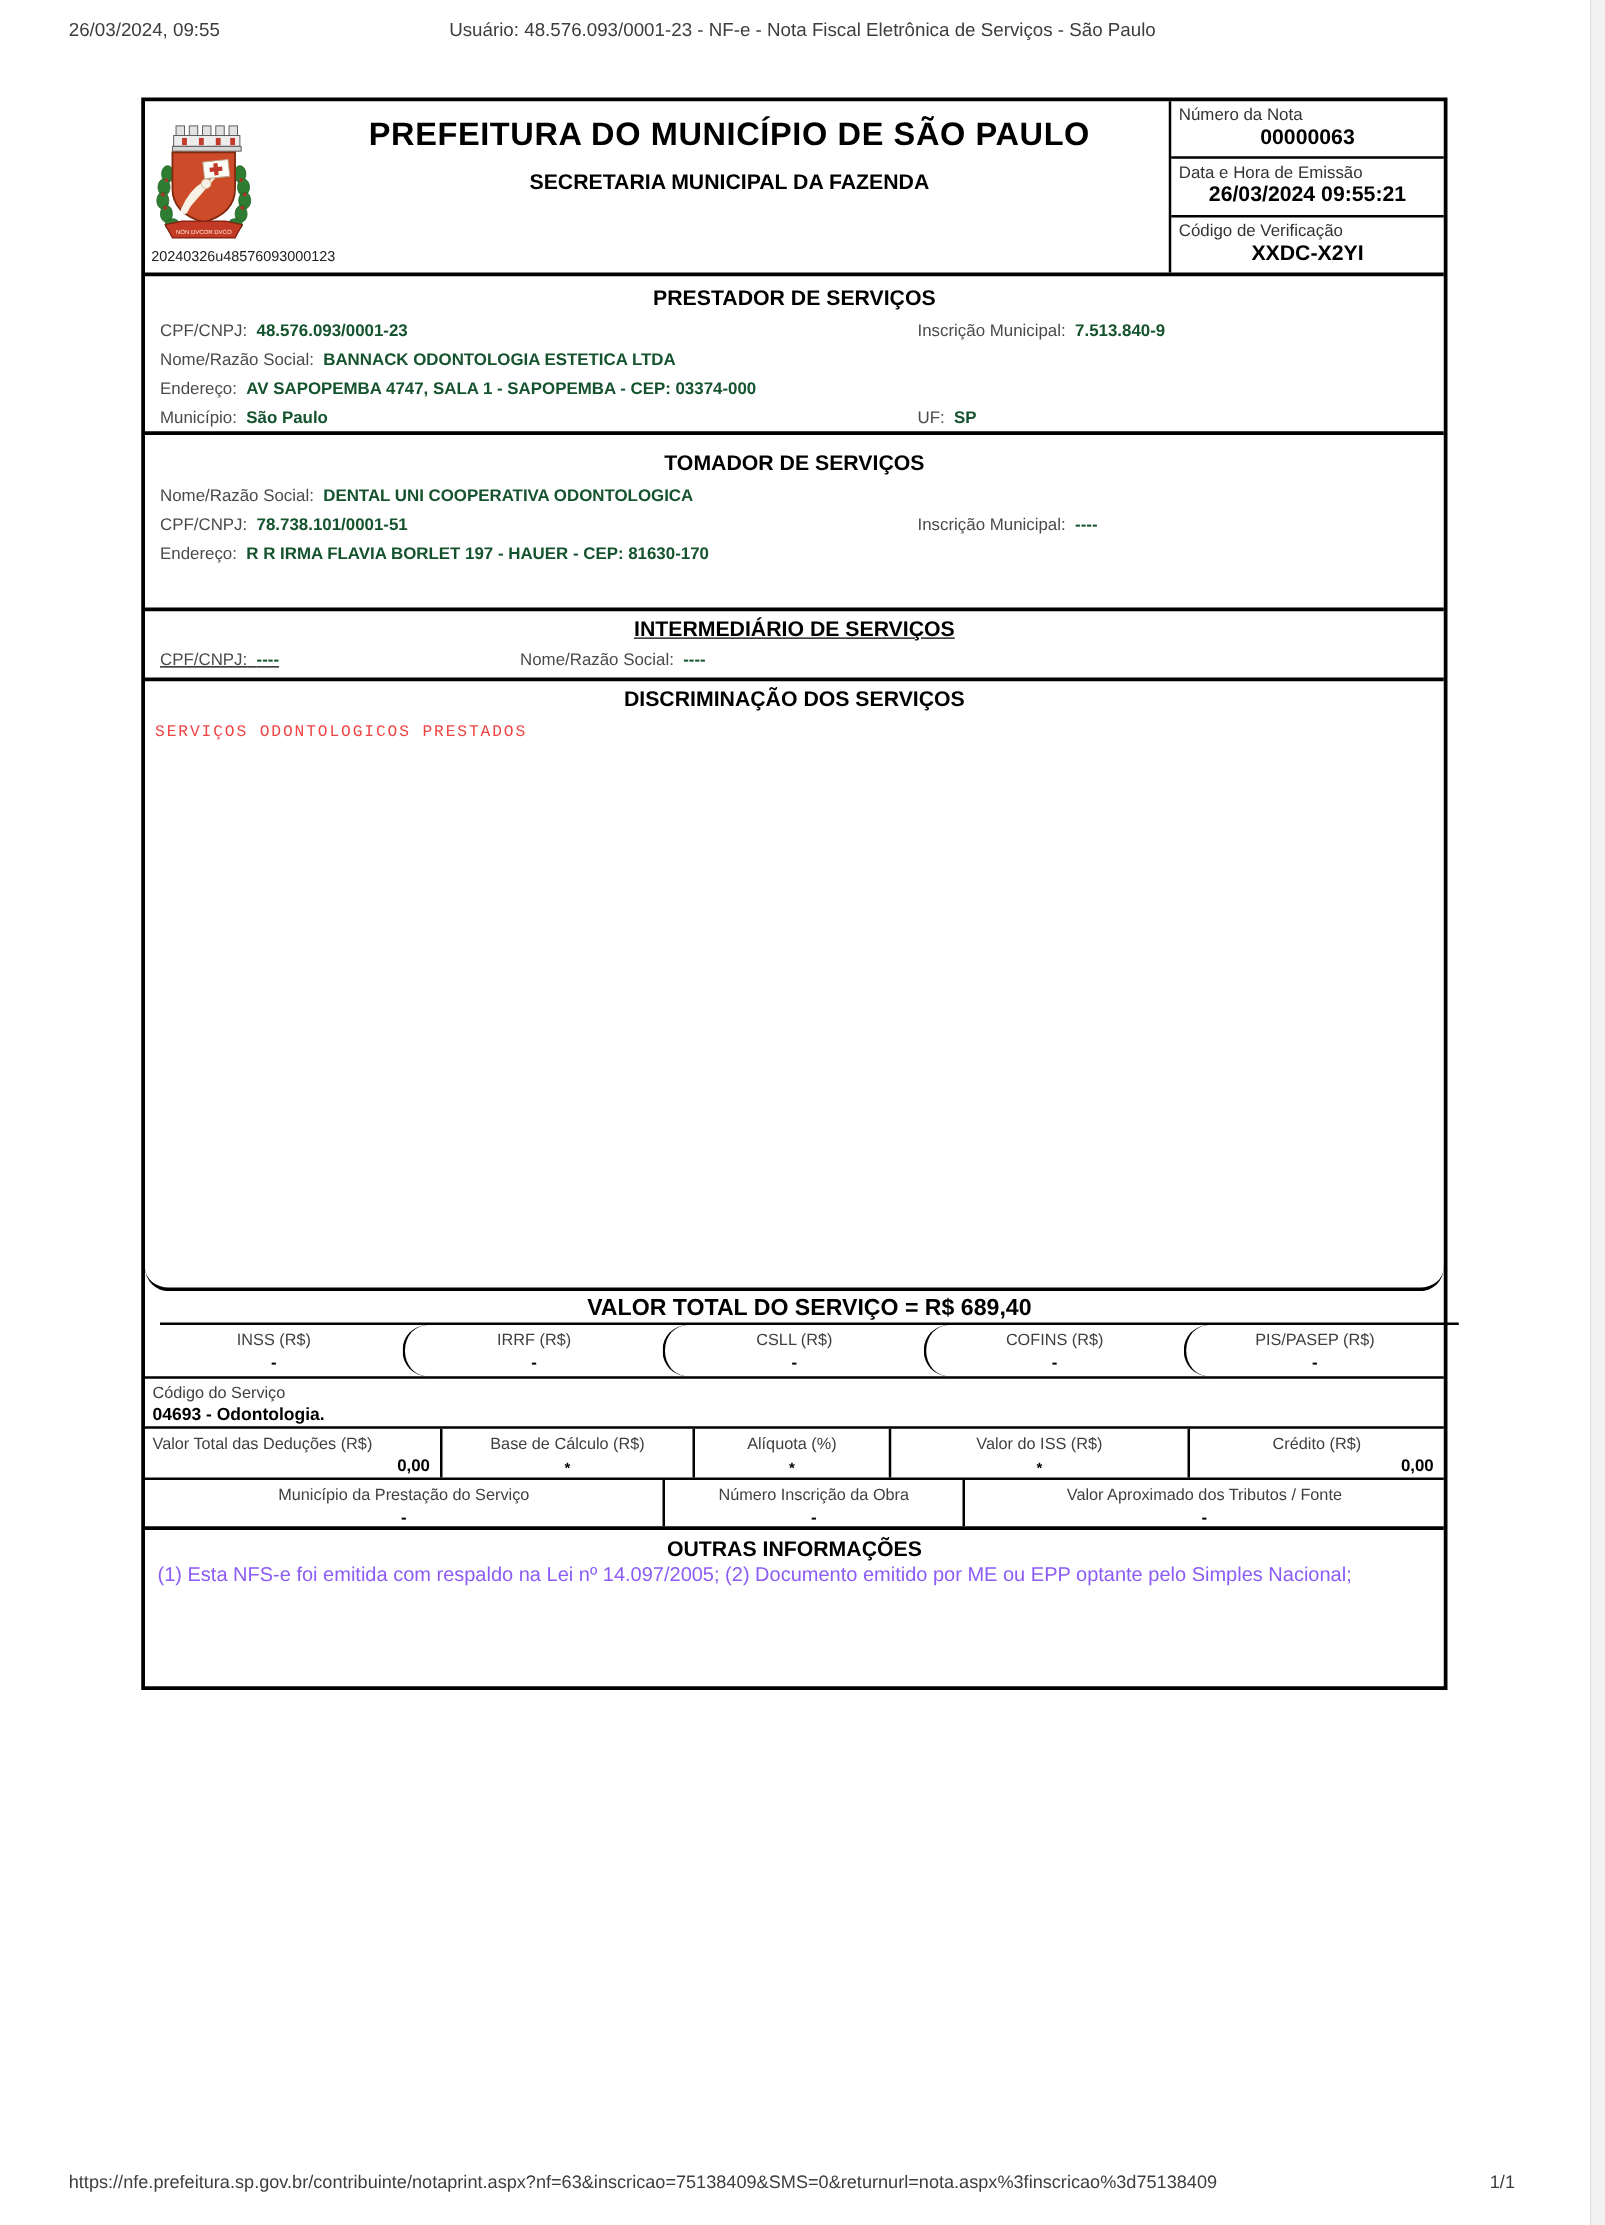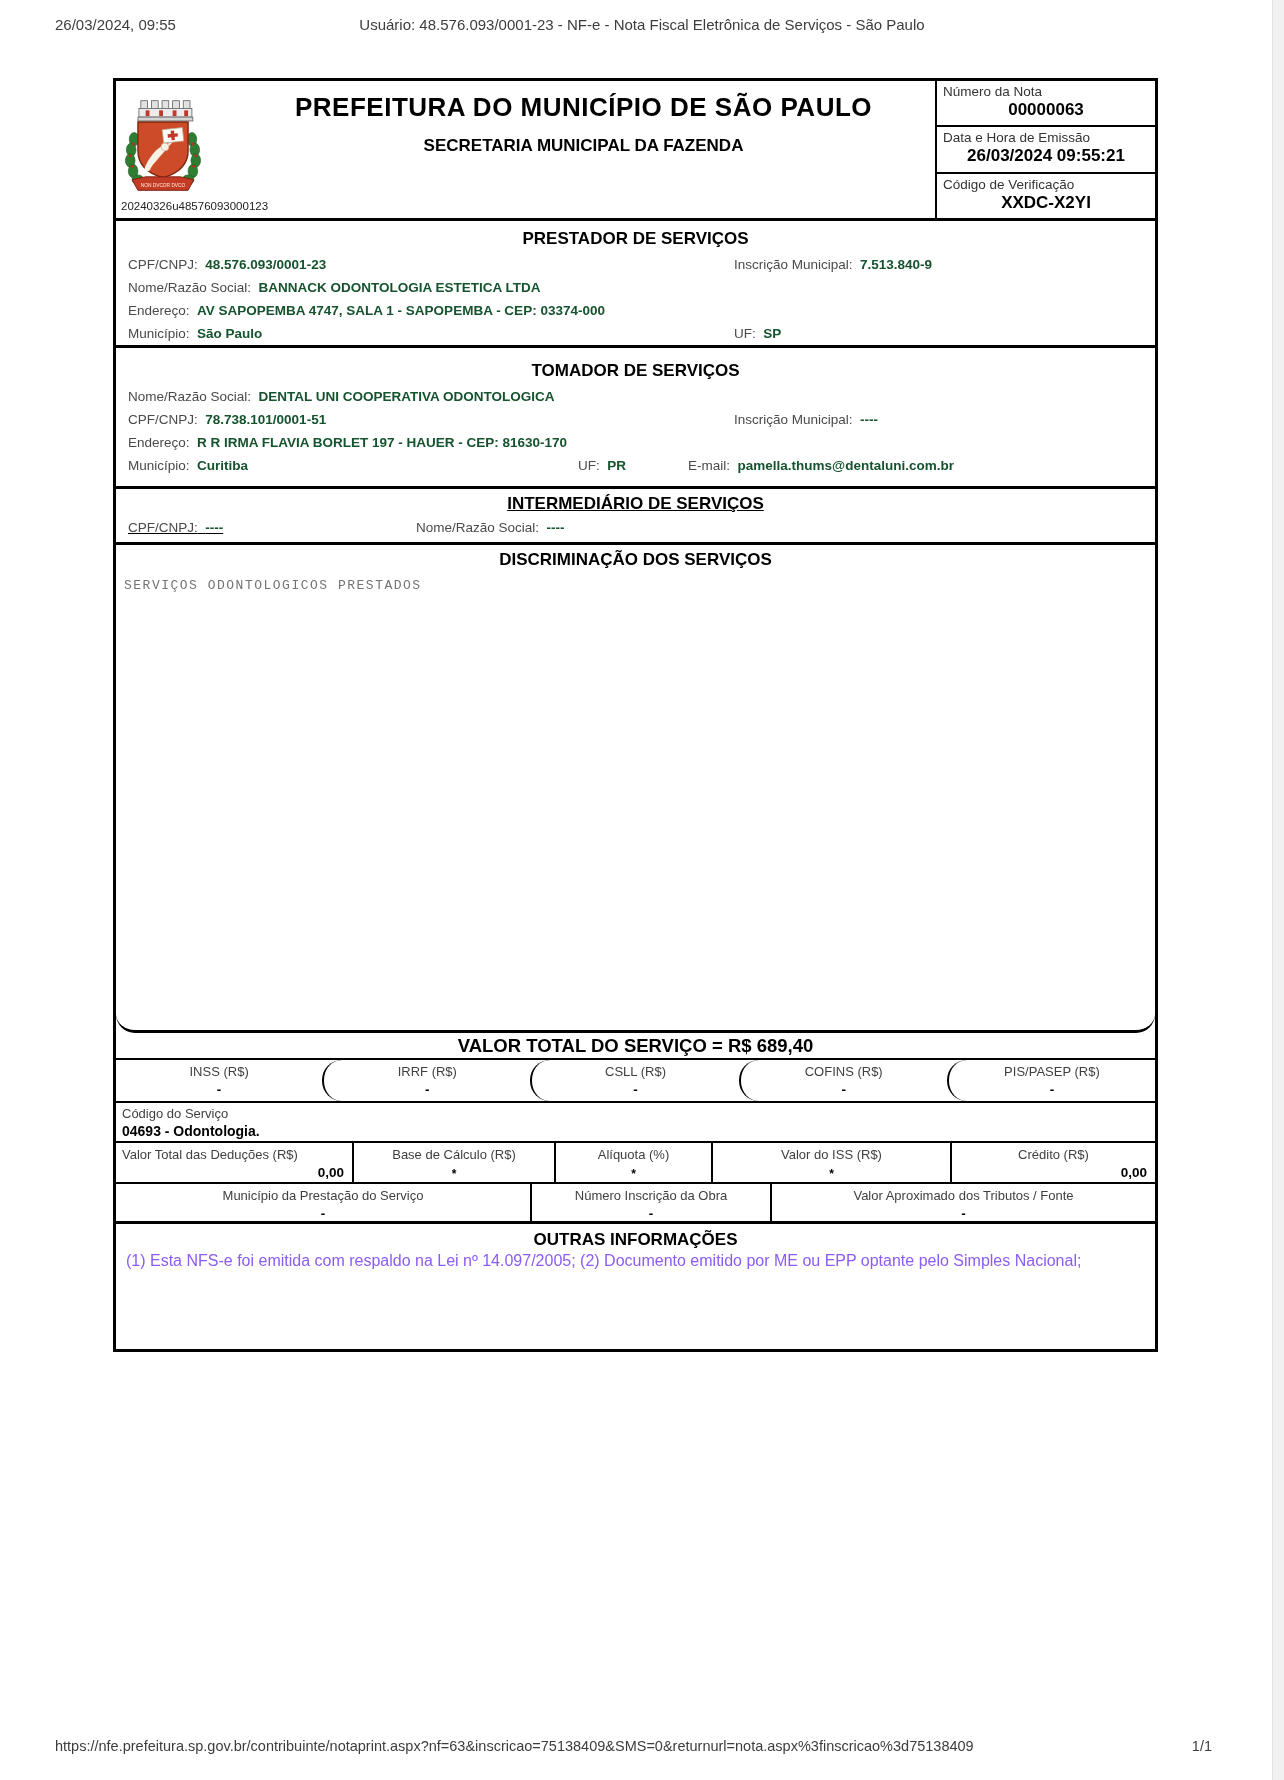--- a/index.html
+++ b/index.html
@@ -44,24 +44,24 @@
   .intermediario .sec-title { padding-top:5px; }
   .frow { position:relative; padding-left:12px; line-height:23px; font-size:13.5px; white-space:nowrap; }
   .rows { margin-top:4px; }
   .lbl { color:#4a4a4a; }
   .val { color:#14532d; font-weight:bold; }
   .abs { position:absolute; top:0; }
 
   
   .discriminacao { height:488px;border-radius:19px; }
   .discriminacao .sec-title { padding-top:5px; }
-  .disc-content { margin-top:8px; padding-left:8px; font-family:"Liberation Mono","DejaVu Sans Mono",monospace; font-size:13px; letter-spacing:1.5px; color:#737373; }
-
-  
-  .total-row { height:27px; border-bottom-width:2px; }
+  .disc-content { margin-top:8px; padding-left:8px; font-family:"Liberation Mono","DejaVu Sans Mono",monospace; font-size:13px; letter-spacing:1.5px; color:#ef4444; }
+
+  
+  .total-row { height:27px; border-bottom-width:2px;margin-left:12px; }
   .total-text { text-align:center; font-size:18.5px; font-weight:bold; line-height:26px; }
 
   
   .trow { display:flex; width:100%; height:100%; }
   .tcell { border-left:2px solid #000; overflow:hidden; }
   .tcell:first-child { border-left:none; }
   .th { font-size:13px; color:#3f3f3f; text-align:center; padding-top:4px; }
   .tv { font-size:13.5px; font-weight:bold; text-align:center; padding-top:3px; }
   .inss-table { height:43px; border-bottom-width:2px; }
   .inss-table .tcell { flex:1;border-radius:20px; }
@@ -214,32 +214,20 @@
           <span class="val">78.738.101/0001-51</span>
           <span class="abs" style="left:618px">
             <span class="lbl">Inscrição Municipal:</span>&nbsp;
             <span class="val">----</span>
           </span>
         </div>
         <div class="frow">
           <span class="lbl">Endereço:</span>&nbsp;
           <span class="val">R R IRMA FLAVIA BORLET 197 - HAUER - CEP: 81630-170</span>
         </div>
-        <div class="frow">
-          <span class="lbl">Município:</span>&nbsp;
-          <span class="val">Curitiba</span>
-          <span class="abs" style="left:462px">
-            <span class="lbl">UF:</span>&nbsp;
-            <span class="val">PR</span>
-          </span>
-          <span class="abs" style="left:572px">
-            <span class="lbl">E-mail:</span>&nbsp;
-            <span class="val">pamella.thums@dentaluni.com.br</span>
-          </span>
-        </div>
       </div>
     </div>
 
     <div class="sec intermediario">
       <div class="sec-title">INTERMEDIÁRIO DE SERVIÇOS</div>
       <div class="rows" style="margin-top:2px">
         <div class="frow">
           <span class="lbl">CPF/CNPJ:</span>&nbsp;
           <span class="val">----</span>
           <span class="abs" style="left:300px">

